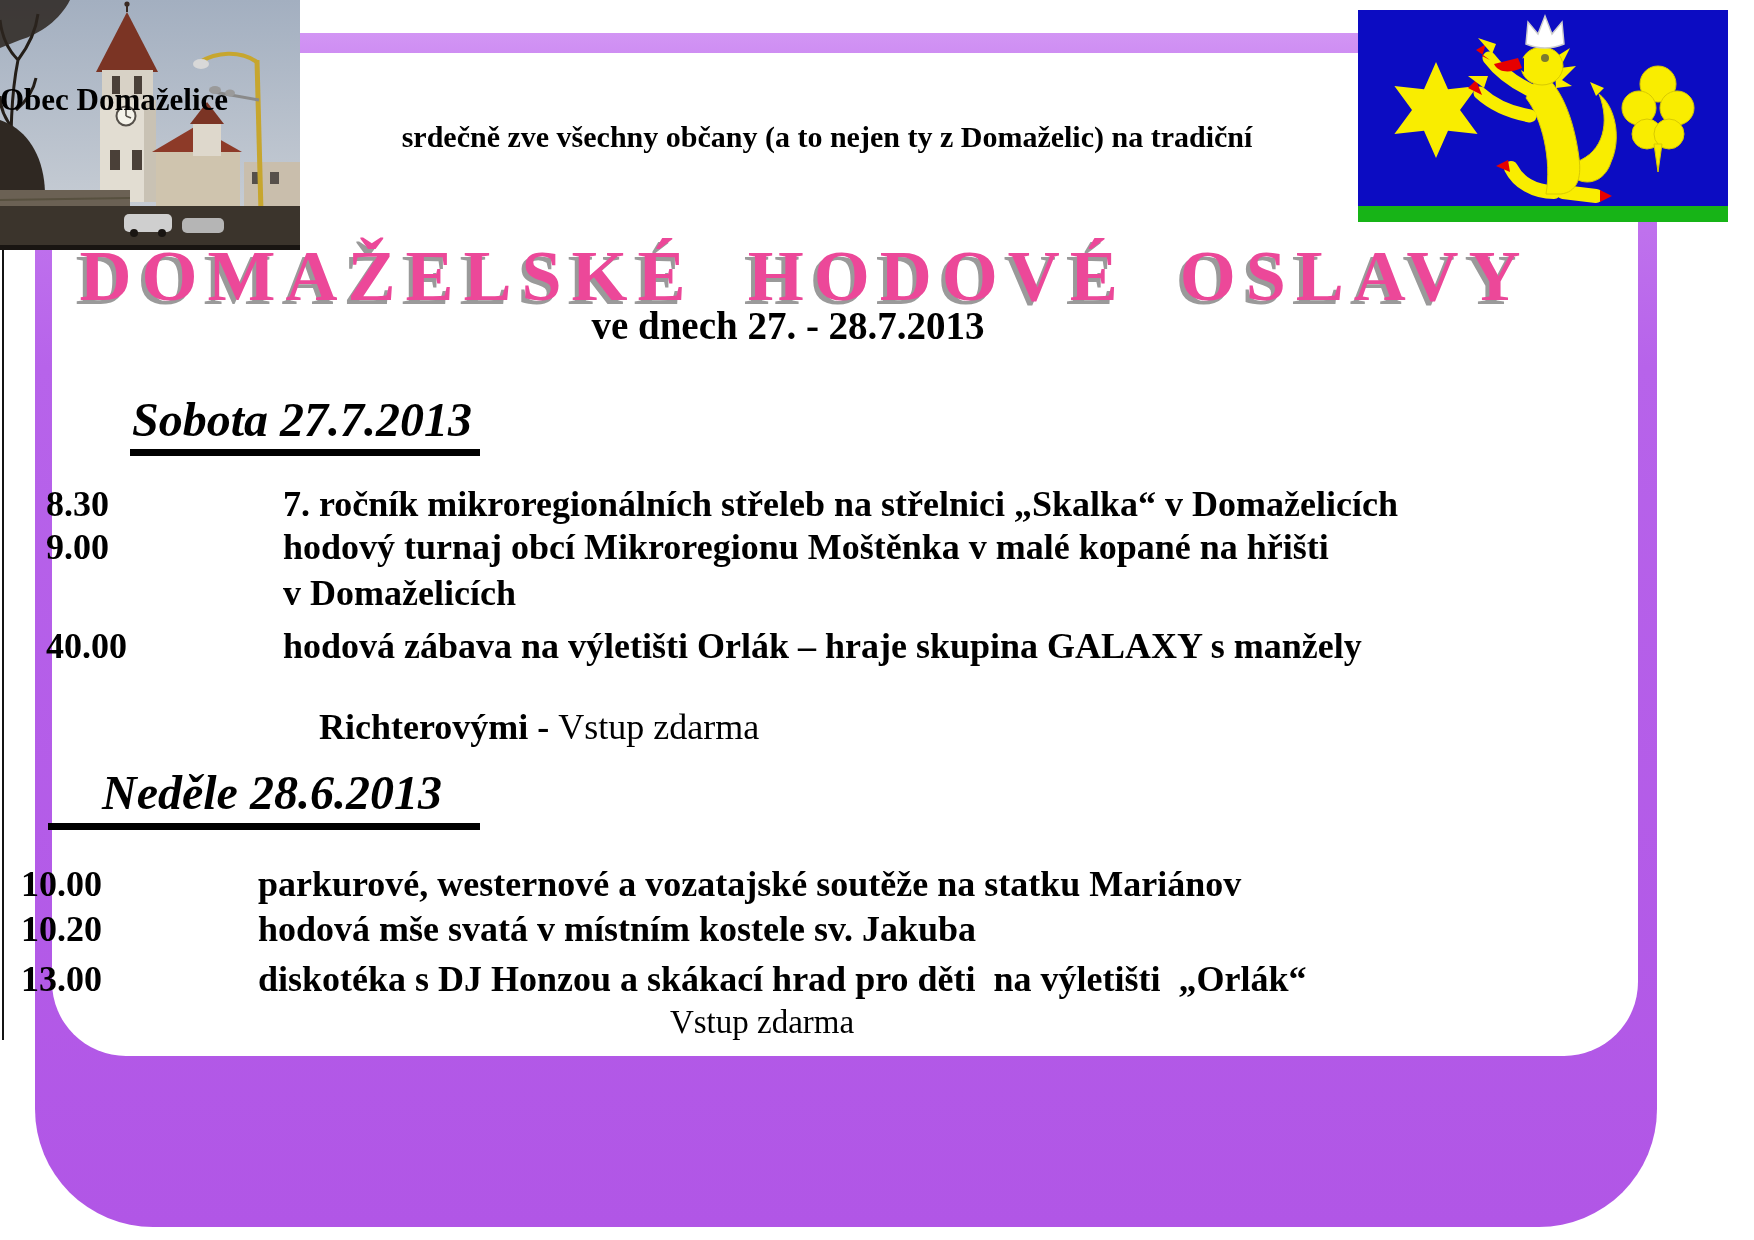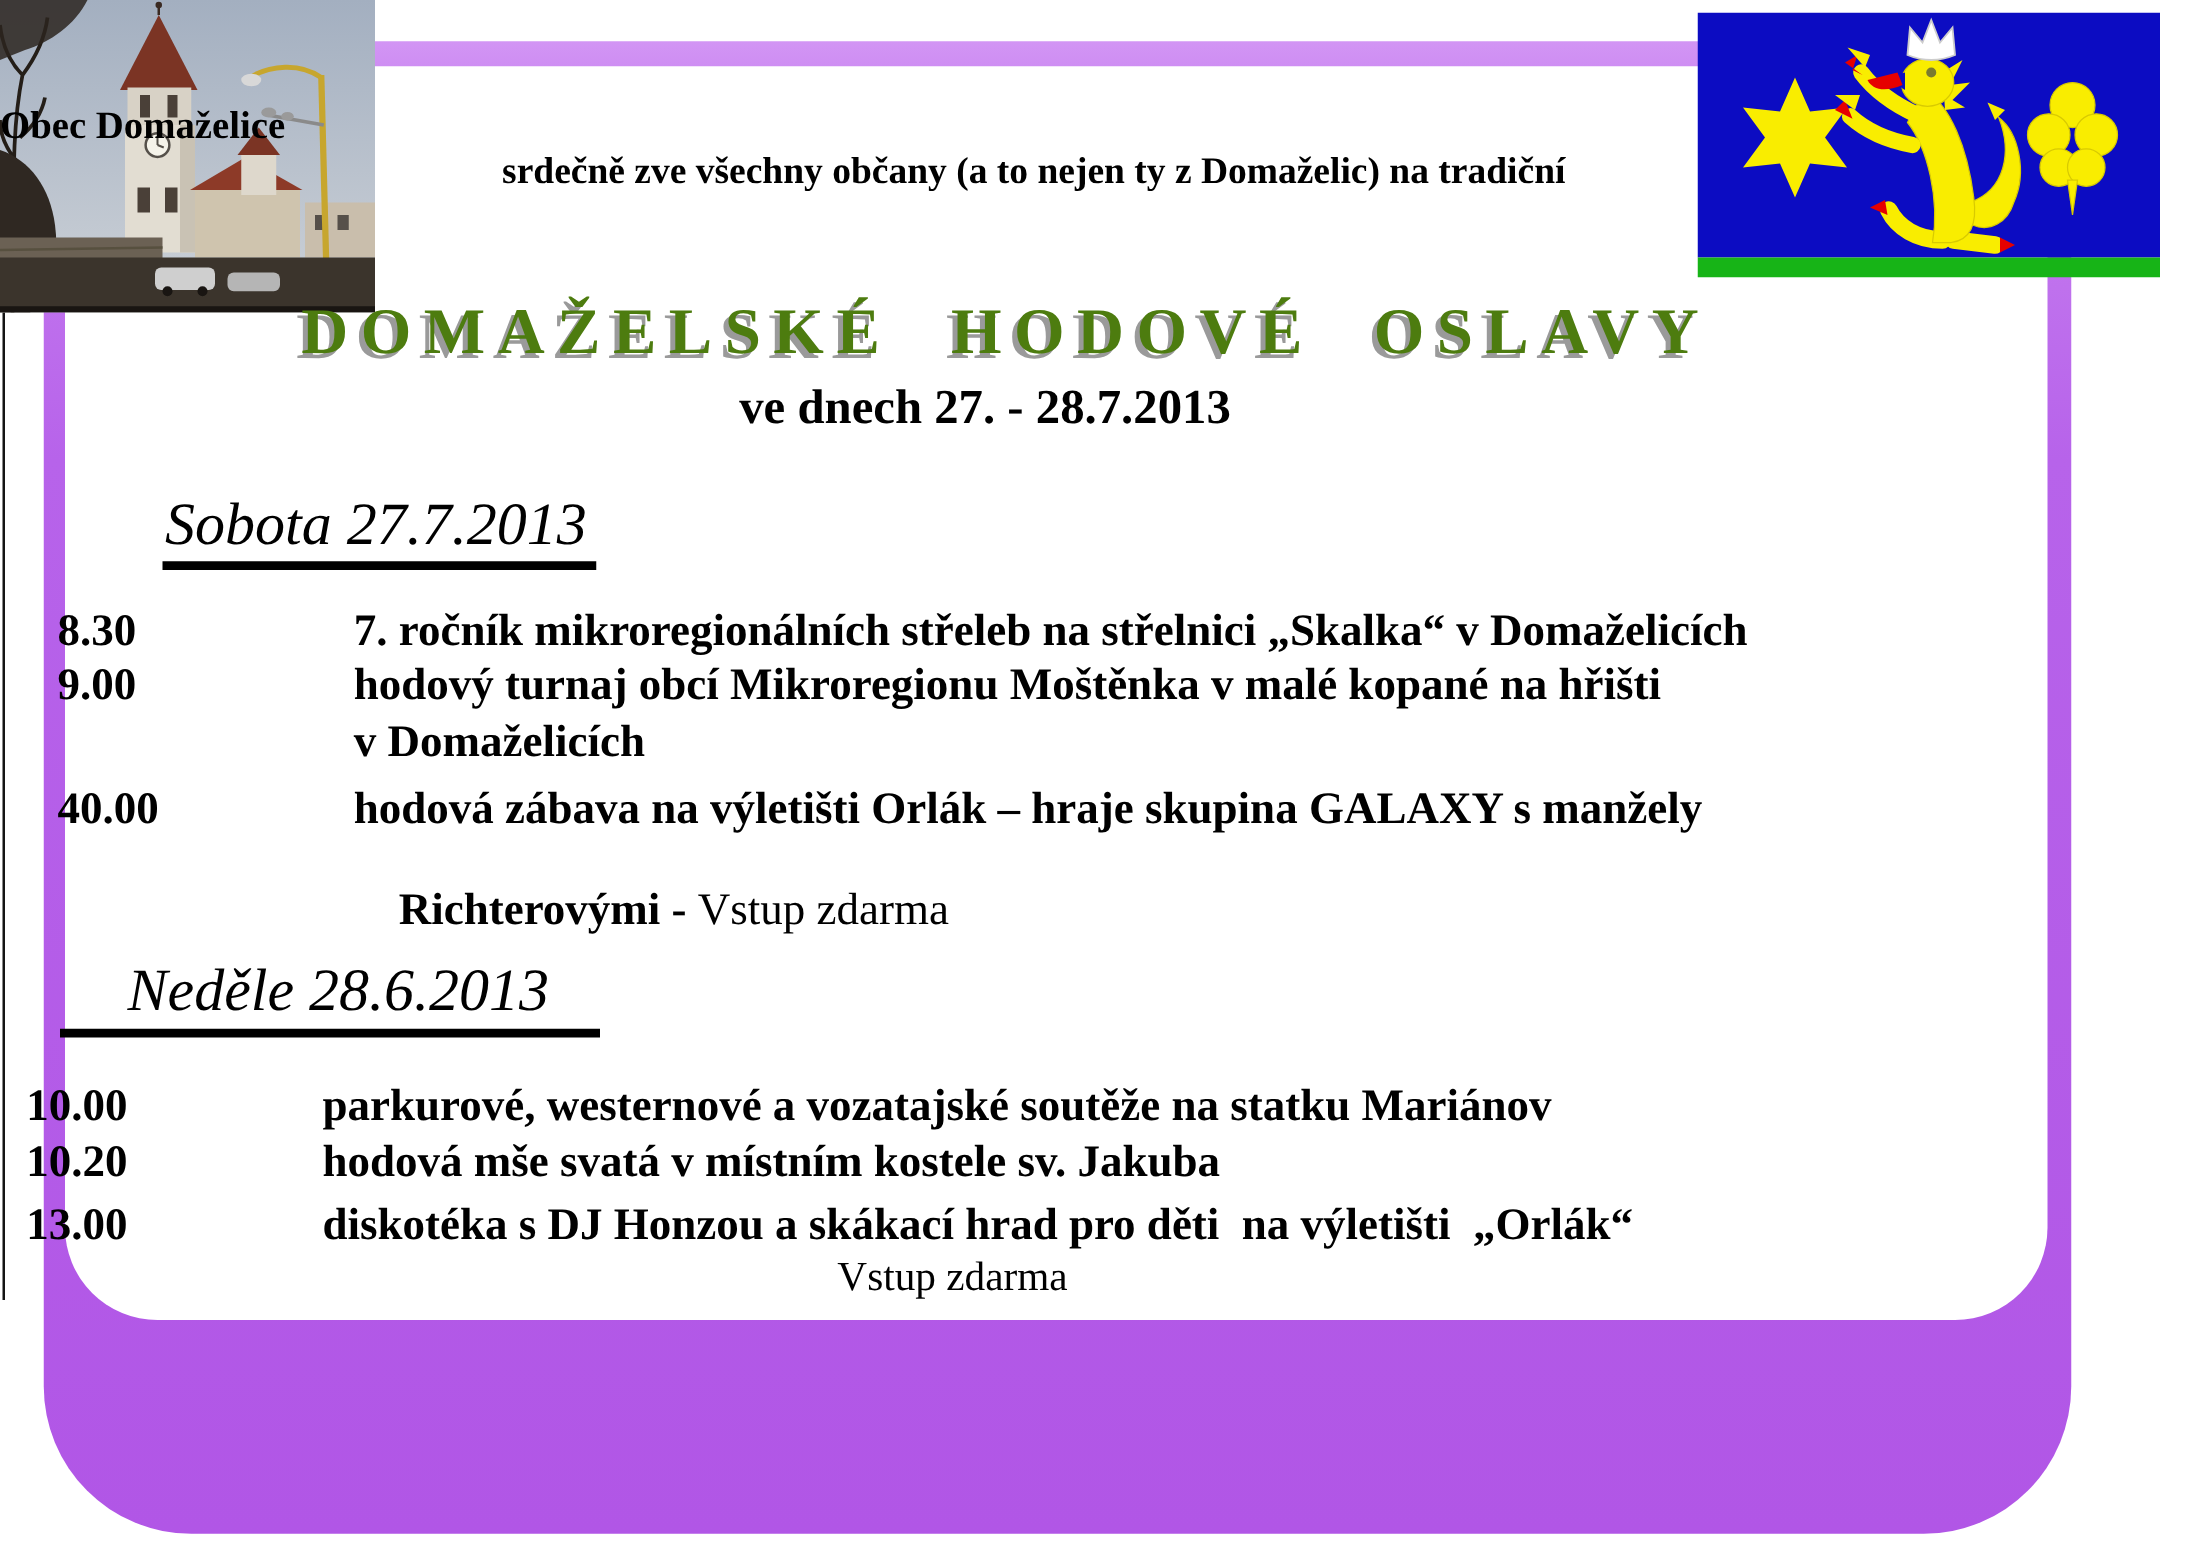--- a/index.html
+++ b/index.html
@@ -17,26 +17,26 @@
 
   .photo{position:absolute;left:0;top:0;width:300px;height:250px;display:block;}
   .flag{position:absolute;left:1358px;top:10px;width:370px;height:212px;display:block;}
 
   .org{position:absolute;left:0;top:82px;width:1580px;text-align:left;
        font-size:31px;font-weight:bold;}
   .invite{position:absolute;left:0;top:120px;width:1580px;text-align:center;
        font-size:30px;font-weight:bold;padding-left:37px;}
 
   .title{position:absolute;left:0;top:240px;width:1610px;text-align:center;
-       font-size:52px;font-weight:bold;color:#4d7c0f;letter-spacing:10px;word-spacing:24px;
+       font-size:72px;font-weight:bold;color:#ec4899;letter-spacing:10px;word-spacing:24px;
        text-shadow:-4px 4px 0 #9a9a9a;white-space:nowrap;line-height:1;}
   .date{position:absolute;left:0;top:306px;width:1576px;text-align:center;
        font-size:39px;font-weight:bold;line-height:1;}
 
-  .sec-head{position:absolute;font-size:48px;font-weight:normal;font-style:italic;
+  .sec-head{position:absolute;font-size:48px;font-weight:bold;font-style:italic;
        line-height:1.08;border-bottom:7px solid #000;}
   .sec-sobota{left:130px;top:394px;padding:0 8px 3px 2px;}
   .sec-nedele{left:48px;top:767px;width:432px;padding:0 0 4px 54px;box-sizing:border-box;}
 
   .row-time{position:absolute;font-size:36px;font-weight:bold;line-height:1;
        width:112px;white-space:pre;}
   .row-time.sat{left:46px;}
   .row-time.sun{left:21px;}
   .row-text{position:absolute;font-size:36px;font-weight:bold;line-height:1;
        white-space:pre;}

